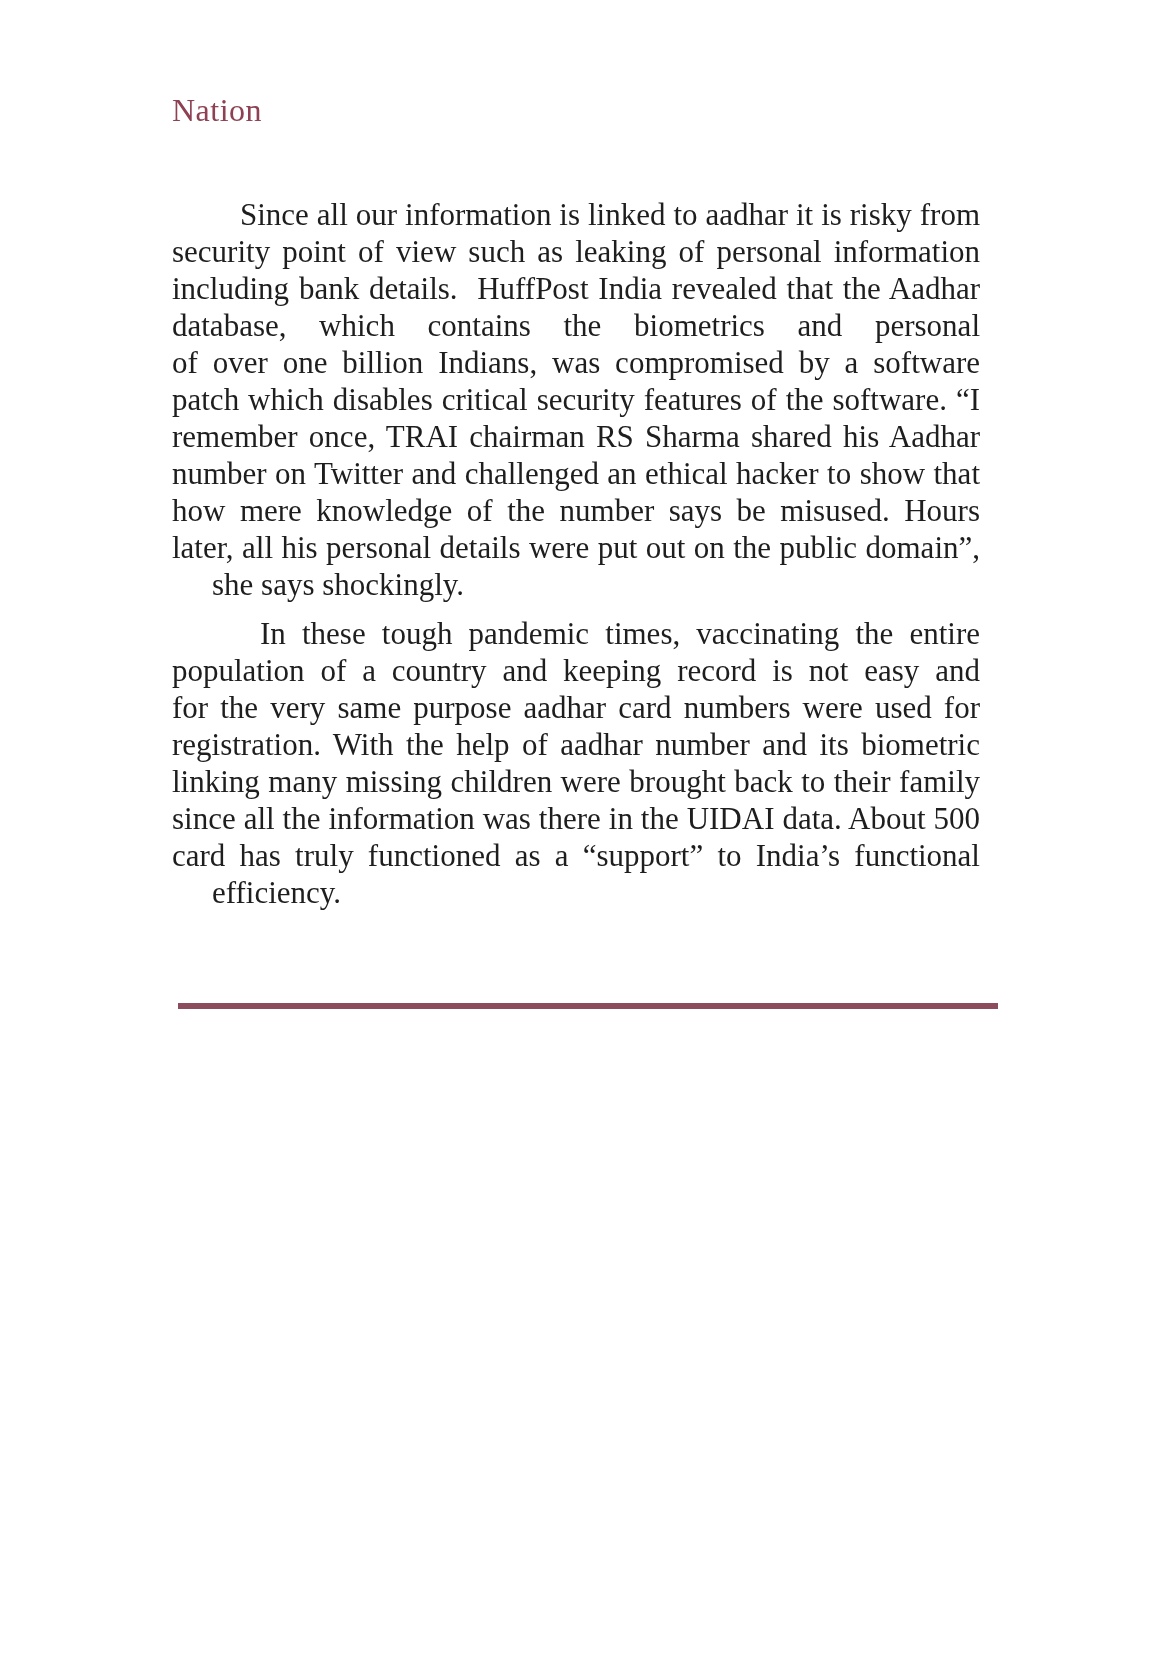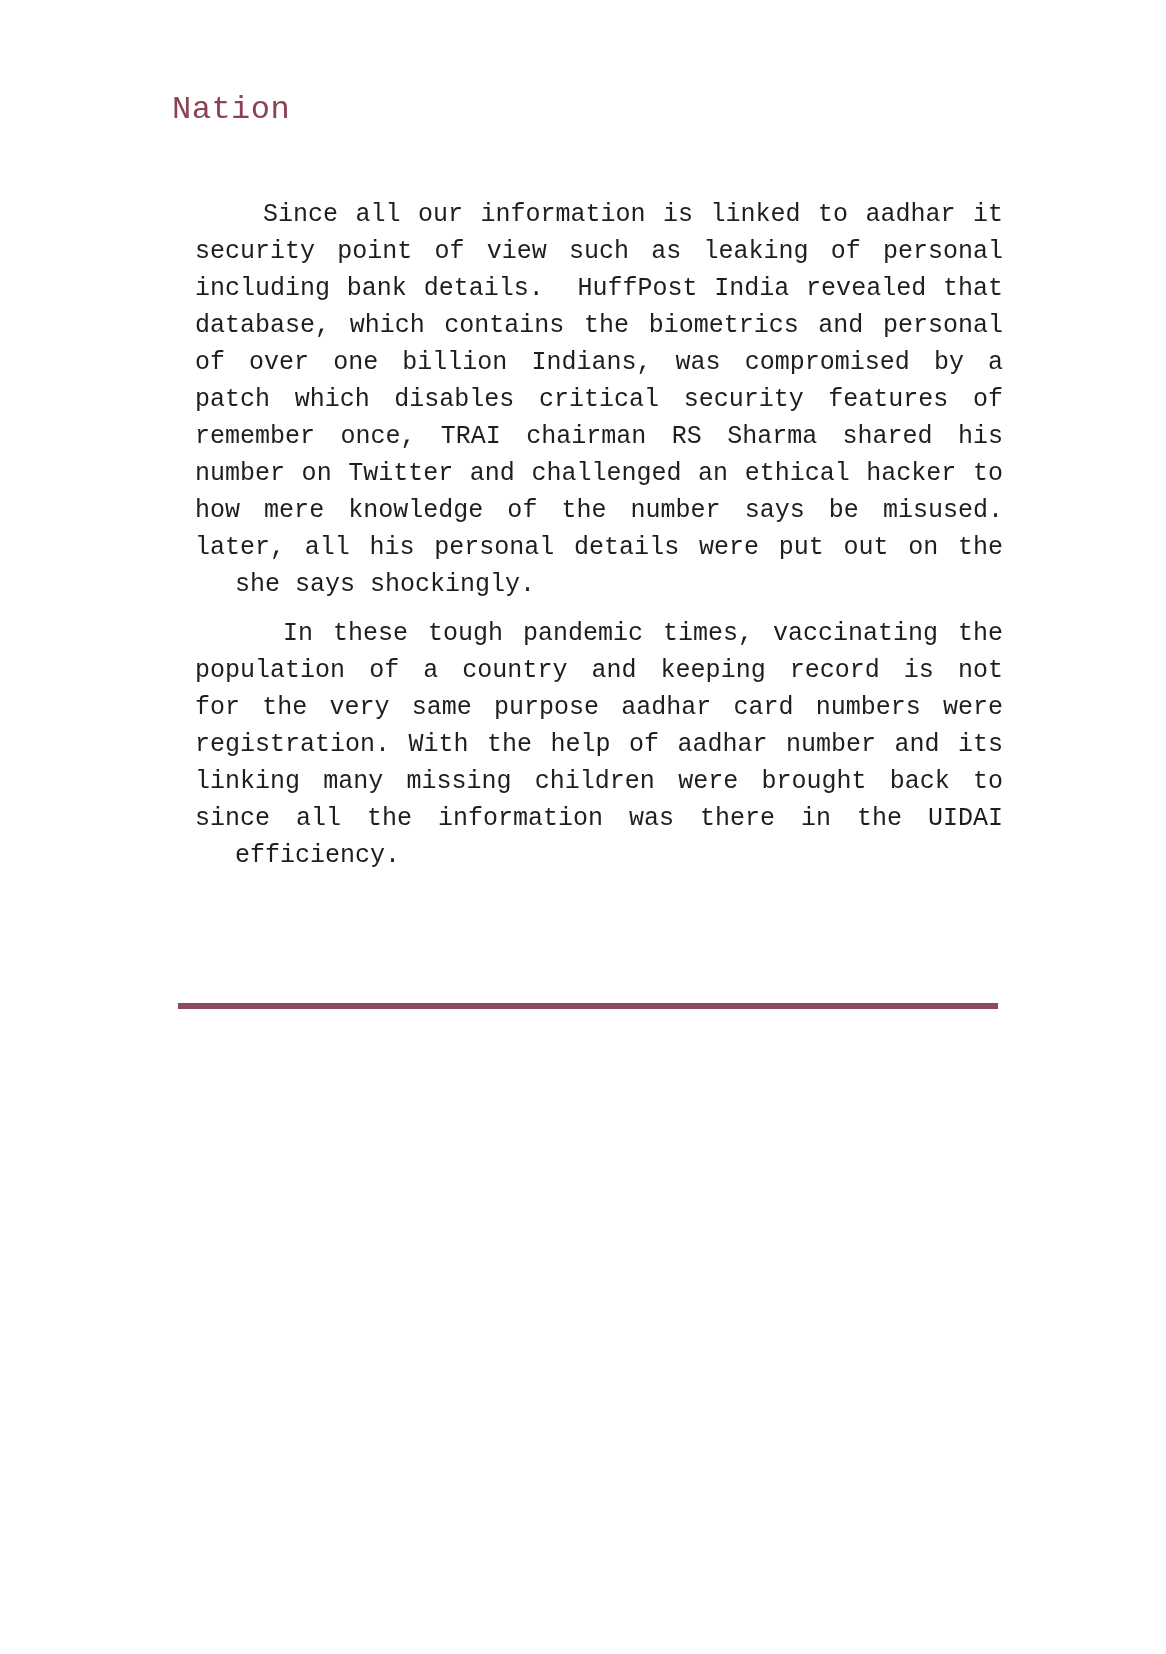--- a/index.html
+++ b/index.html
@@ -5,39 +5,39 @@
   html, body {
     margin: 0;
     padding: 0;
     background: #ffffff;
   }
   .page {
     position: relative;
     width: 1166px;
     height: 1654px;
     background: #ffffff;
-    font-family: Liberation Mono, monospace;
+    font-family: Liberation Serif, serif;
     overflow: hidden;
   }
   .section-label {
     position: absolute;
     left: 172px;
     top: 92px;
     font-size: 32px;
     line-height: 36px;
     color: var(--accent, #8d4152);
     letter-spacing: 0.5px;
   }
   .text-block {
     position: absolute;
-    left: 195px;
+    left: 172px;
     top: 196px;
     width: 808px;
     color: var(--body_text, #1e1e1e);
-    font-size: 25px;
+    font-size: 31px;
   }
   .tline {
     line-height: 37px;
     height: 37px;
     text-align: justify;
     text-align-last: justify;
     white-space: normal;
     overflow: hidden;
   }
   .tline.lastline {
@@ -87,20 +87,21 @@
     <div class="tline lastline">she says shockingly.</div>
 
     <div class="para-gap"></div>
 
     <div class="tline indent-b">In these tough pandemic times, vaccinating the entire</div>
     <div class="tline">population of a country and keeping record is not easy and</div>
     <div class="tline">for the very same purpose aadhar card numbers were used for</div>
     <div class="tline">registration. With the help of aadhar number and its biometric</div>
     <div class="tline">linking many missing children were brought back to their family</div>
     <div class="tline">since all the information was there in the UIDAI data. About 500</div>
+    <div class="tline">card has truly functioned as a “support” to India’s functional</div>
     <div class="tline lastline">efficiency.</div>
 
   </div>
 
   <div class="rule"></div>
 
 
 </div>
 
 </body></html>

